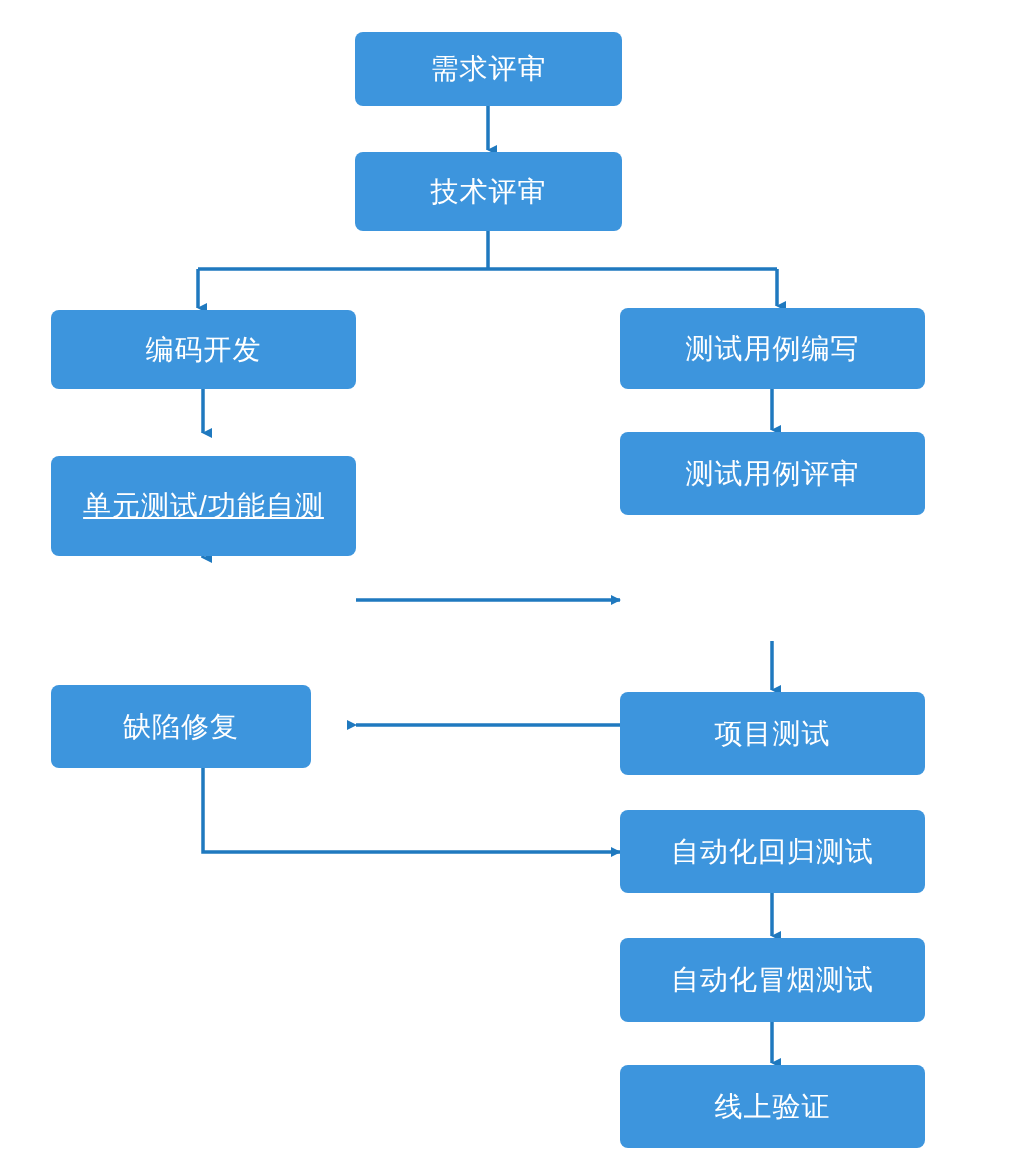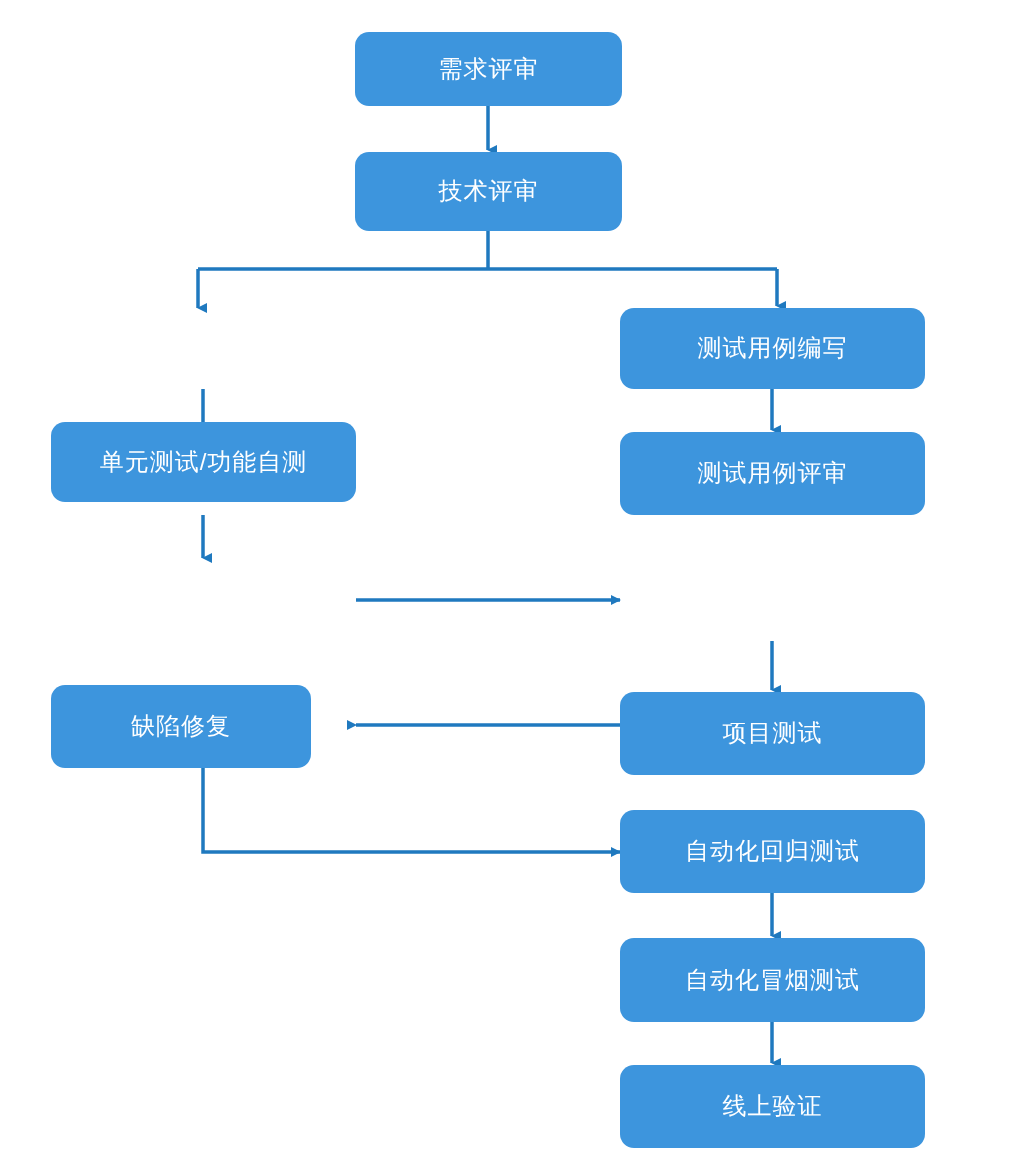--- a/index.html
+++ b/index.html
@@ -23,26 +23,26 @@
     position: absolute;
     left: 0;
     top: 0;
     width: 1034px;
     height: 1172px;
     pointer-events: none;
   }
   .node {
     position: absolute;
     background: #3d95dd;
-    border-radius: 14px;
+    border-radius: 8px;
     display: flex;
     align-items: center;
     justify-content: center;
     color: #ffffff;
-    font-size: 24px;
+    font-size: 28px;
     font-weight: 400;
     letter-spacing: 1px;
     line-height: 1.2;
     text-align: center;
     white-space: nowrap;
     user-select: none;
   }
   .node-label {
     display: block;
   }
@@ -95,22 +95,25 @@
   </svg>
 
   <div class="node" style="left:355px; top:32px; width:267px; height:74px;">
     <span class="node-label">需求评审</span>
   </div>
 
   <div class="node" style="left:355px; top:152px; width:267px; height:79px;font-family:Liberation Serif, serif;">
     <span class="node-label">技术评审</span>
   </div>
 
+  <div class="node" style="left:51px; top:310px; width:305px; height:79px;">
+    <span class="node-label">编码开发</span>
+  </div>
 
-  <div class="node" style="left:51px; top:422px; width:305px; height:80px;">
+  <div class="node" style="left:51px; top:456px; width:305px; height:100px;text-decoration:underline;">
     <span class="node-label">单元测试/功能自测</span>
   </div>
 
 
   <div class="node" style="left:51px; top:685px; width:260px; height:83px;">
     <span class="node-label">缺陷修复</span>
   </div>
 
   <div class="node" style="left:620px; top:308px; width:305px; height:81px;">
     <span class="node-label">测试用例编写</span>

